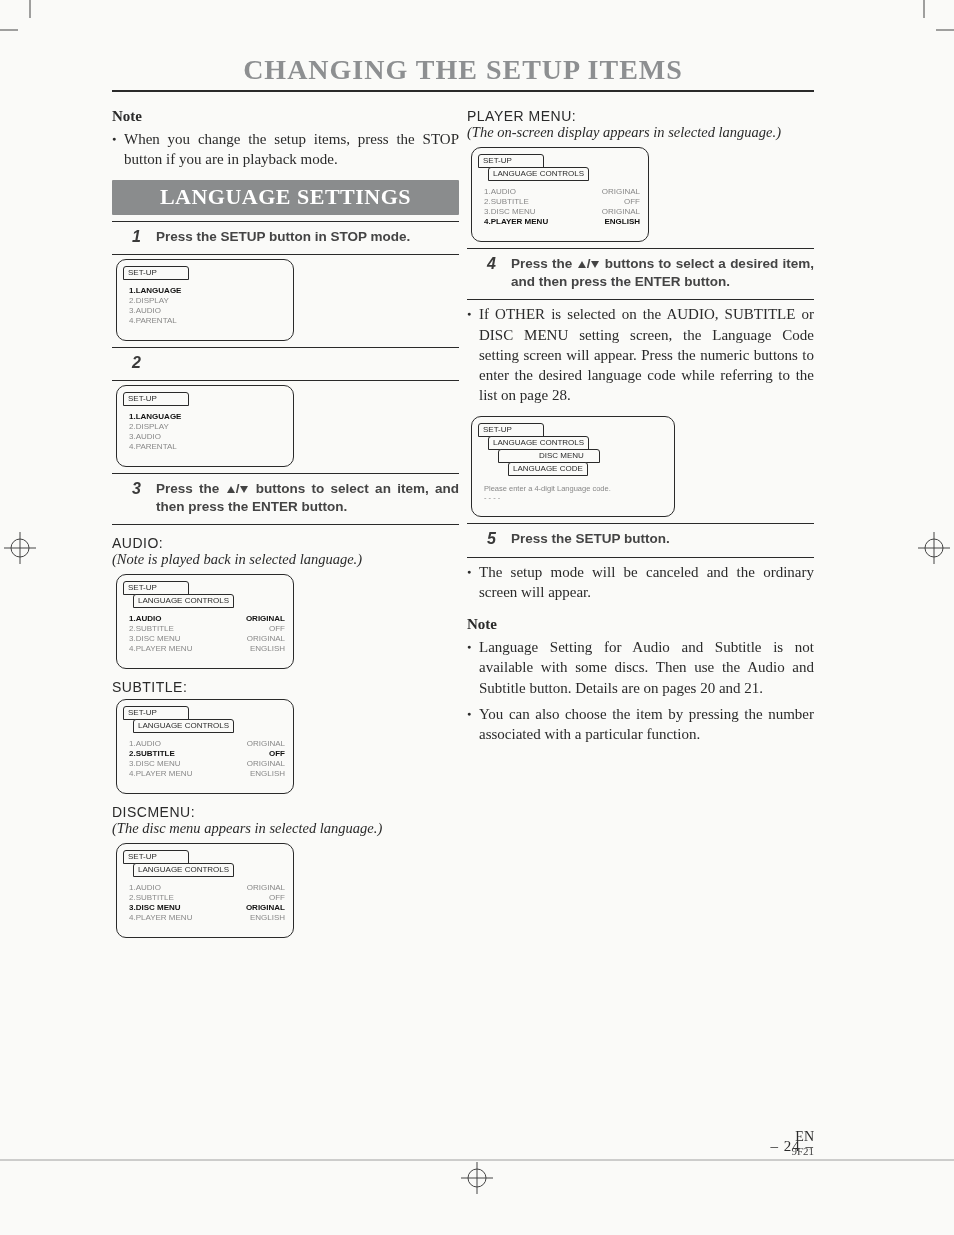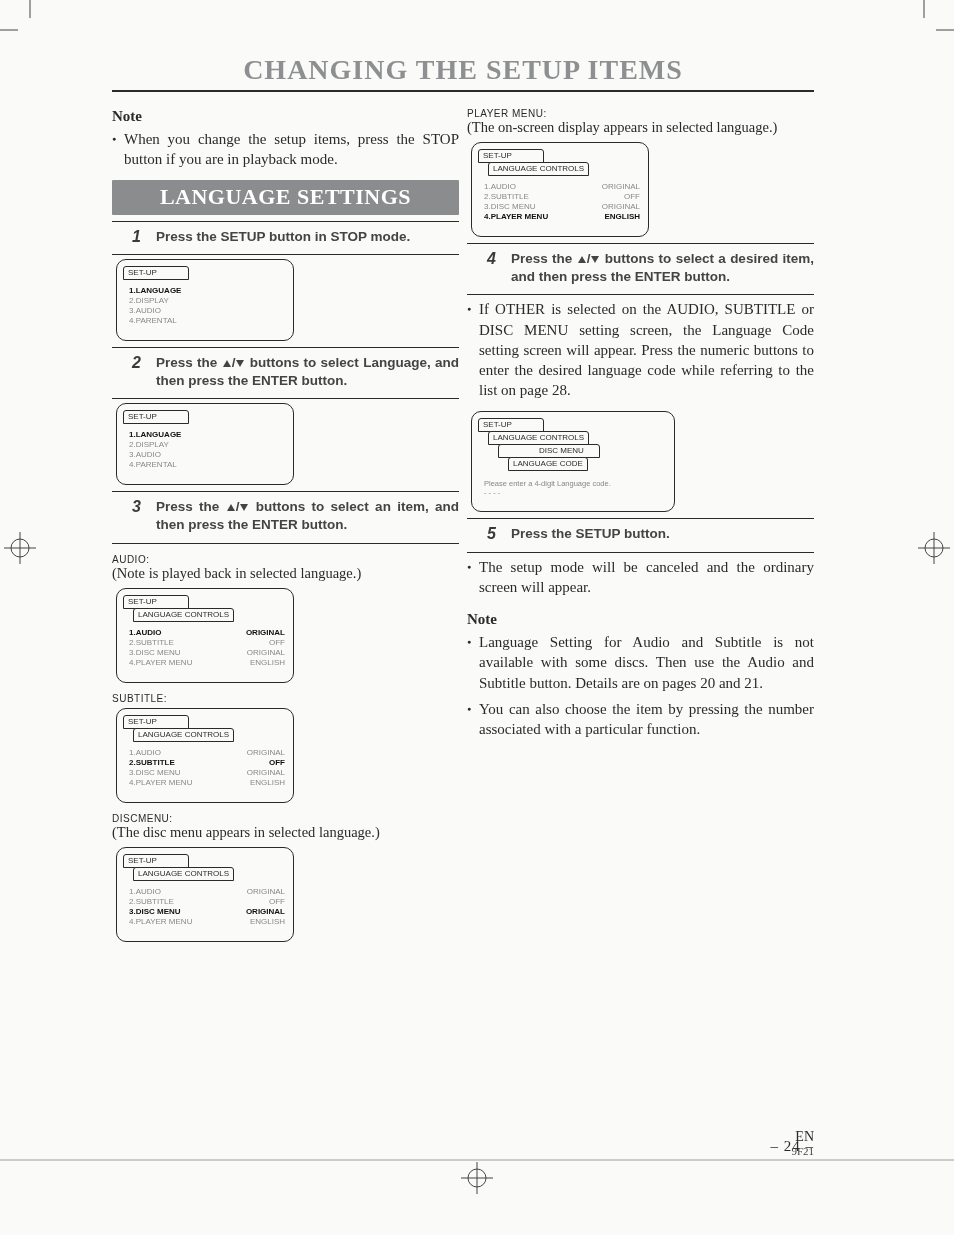--- a/index.html
+++ b/index.html
@@ -115,27 +115,28 @@
   .step .txt {
     font-family: Arial, Helvetica, sans-serif;
     font-weight: bold;
     color: #444;
     font-size: 13.5px;
     line-height: 1.35;
     text-align: justify;
   }
   .sub-head {
     font-family: Arial, Helvetica, sans-serif;
-    font-size: 10px;
+    font-size: 14px;
     letter-spacing: 0.5px;
     margin: 10px 0 0 0;
   }
   .sub-desc {
     font-size: 14.5px;
     margin: 0 0 6px 0;
+    font-style: italic;
   }
   
   .osd-wrap {
     margin: 4px 0 4px 4px;
   }
   .osd {
     width: 164px;
     border: 1.2px solid #2a2a2a;
     border-radius: 10px;
     padding: 6px 6px 14px 6px;
@@ -274,27 +275,20 @@
                 <div class="osd-row">
                   <span>4.PARENTAL</span>
                 </div>
               </div>
           </div>
         </div>
 
         <hr class="step-rule">
         <div class="step">
           <div class="num">2</div>
-          <div class="txt">
-            Press the <svg class="arrow" width="10" height="9">
-                <polygon points="5,1 9,8 1,8" fill="#444"></polygon>
-              </svg>/<svg class="arrow" width="10" height="9">
-                <polygon points="1,1 9,1 5,8" fill="#444"></polygon>
-              </svg> buttons to select Language, and then press the ENTER button.
-          </div>
         </div>
         <hr class="step-rule">
 
         <div class="osd-wrap">
           <div class="osd">
             <div class="osd-stack">
               <div class="osd-tab">SET-UP</div>
             </div>
             <div class="osd-list" id="osd-main-2">
                 <div class="osd-row sel">

